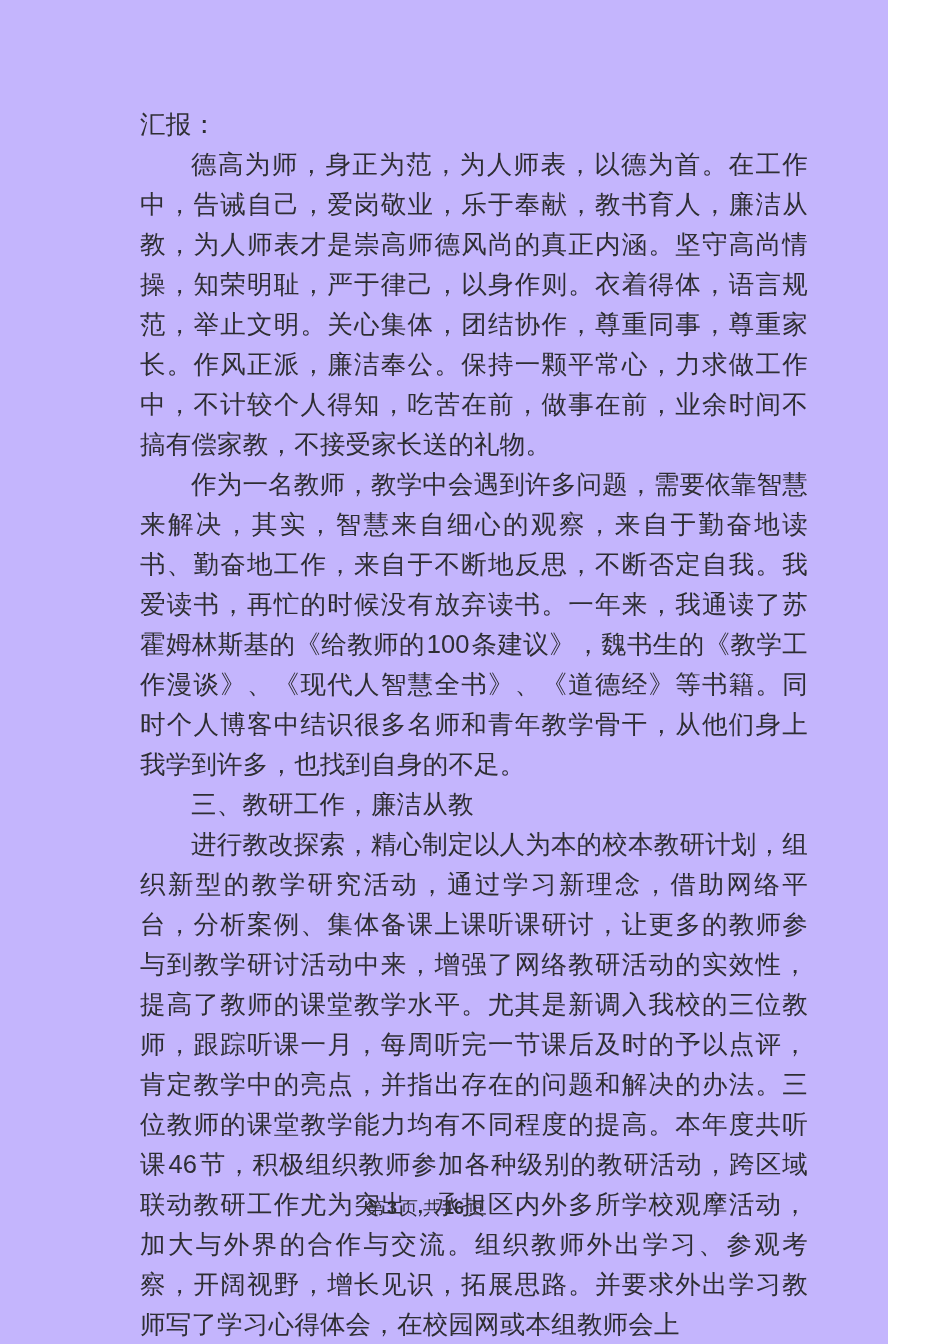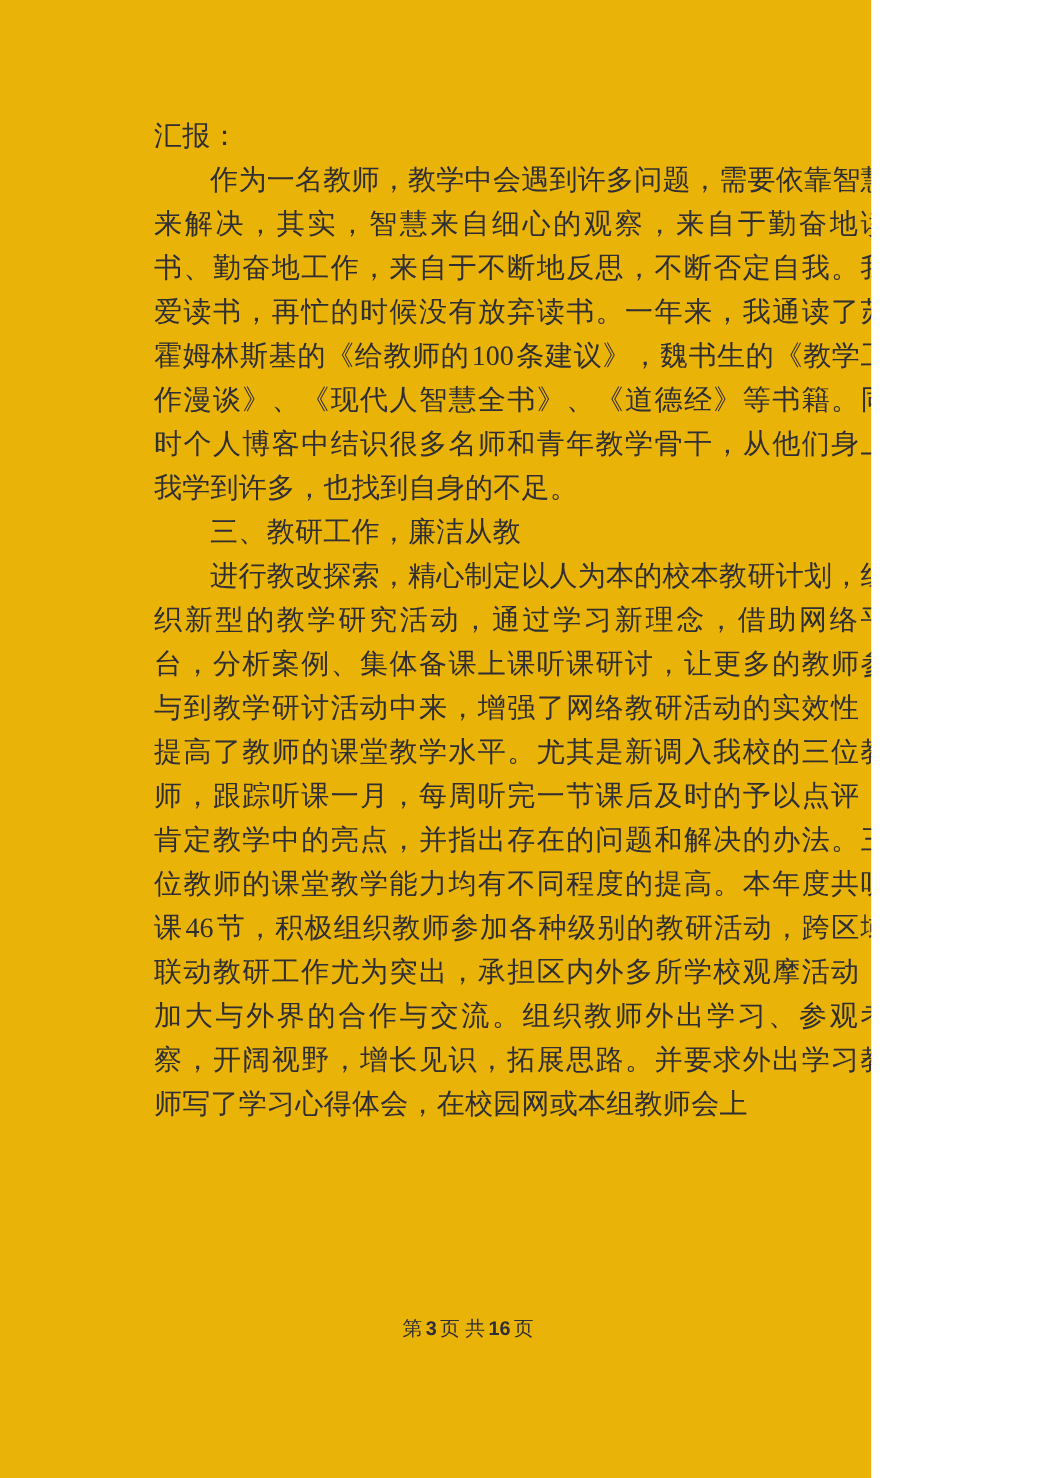--- a/index.html
+++ b/index.html
@@ -2,23 +2,23 @@
 <html><head>
 <meta charset="utf-8">
 <style>
   html, body {
     margin: 0;
     padding: 0;
     background: #ffffff;
   }
   .page {
     position: relative;
-    width: 792px;
+    width: 888px;
     height: 1344px;
-    background: #eab308;
+    background: #c4b5fd;
     overflow: hidden;
     font-family: "DejaVu Serif", "Liberation Serif", serif;
     color: #2e2e33;
   }
   .content {
     position: absolute;
     left: 140px;
     top: 104px;
     width: 668px;
   }
@@ -42,21 +42,21 @@
     font-size: 25.5px;
     line-height: 40px;
     margin: 0;
     text-indent: 51px;
     letter-spacing: 0.2px;
   }
   .para {
     text-indent: 51px;
   }
   .num {
-    font-family: Liberation Serif, serif;
+    font-family: Liberation Sans, sans-serif;
     letter-spacing: 0;
     padding: 0 2px;
   }
   .footer {
     position: absolute;
     left: 0;
     top: 1196px;
     width: 950px;
     text-align: center;
     padding-right: 99px;
@@ -74,20 +74,21 @@
 </head>
 <body>
 
 <div class="page">
 
   <div class="content">
 
     <p class="salutation">汇报：</p>
 
 
+    <p class="line para">德高为师，身正为范，为人师表，以德为首。在工作中，告诫自己，爱岗敬业，乐于奉献，教书育人，廉洁从教，为人师表才是崇高师德风尚的真正内涵。坚守高尚情操，知荣明耻，严于律己，以身作则。衣着得体，语言规范，举止文明。关心集体，团结协作，尊重同事，尊重家长。作风正派，廉洁奉公。保持一颗平常心，力求做工作中，不计较个人得知，吃苦在前，做事在前，业余时间不搞有偿家教，不接受家长送的礼物。</p>
 
 
     <p class="line para"><span>作为一名教师，教学中会遇到许多问题，需要依靠智慧来解决，其实，智慧来自细心的观察，来自于勤奋地读书、勤奋地工作，来自于不断地反思，不断否定自我。我爱读书，再忙的时候没有放弃读书。一年来，我通读了苏霍姆林斯基的《给教师的</span><span class="num">100</span><span>条建议》，魏书生的《教学工作漫谈》、《现代人智慧全书》、《道德经》等书籍。同时个人博客中结识很多名师和青年教学骨干，从他们身上我学到许多，也找到自身的不足。</span></p>
 
     <p class="heading">三、教研工作，廉洁从教</p>
 
     <p class="line para"><span>进行教改探索，精心制定以人为本的校本教研计划，组织新型的教学研究活动，通过学习新理念，借助网络平台，分析案例、集体备课上课听课研讨，让更多的教师参与到教学研讨活动中来，增强了网络教研活动的实效性，提高了教师的课堂教学水平。尤其是新调入我校的三位教师，跟踪听课一月，每周听完一节课后及时的予以点评，肯定教学中的亮点，并指出存在的问题和解决的办法。三位教师的课堂教学能力均有不同程度的提高。本年度共听课</span><span class="num">46</span><span>节，积极组织教师参加各种级别的教研活动，跨区域联动教研工作尤为突出，承担区内外多所学校观摩活动，加大与外界的合作与交流。组织教师外出学习、参观考察，开阔视野，增长见识，拓展思路。并要求外出学习教师写了学习心得体会，在校园网或本组教师会上</span></p>
 
   </div>
 

